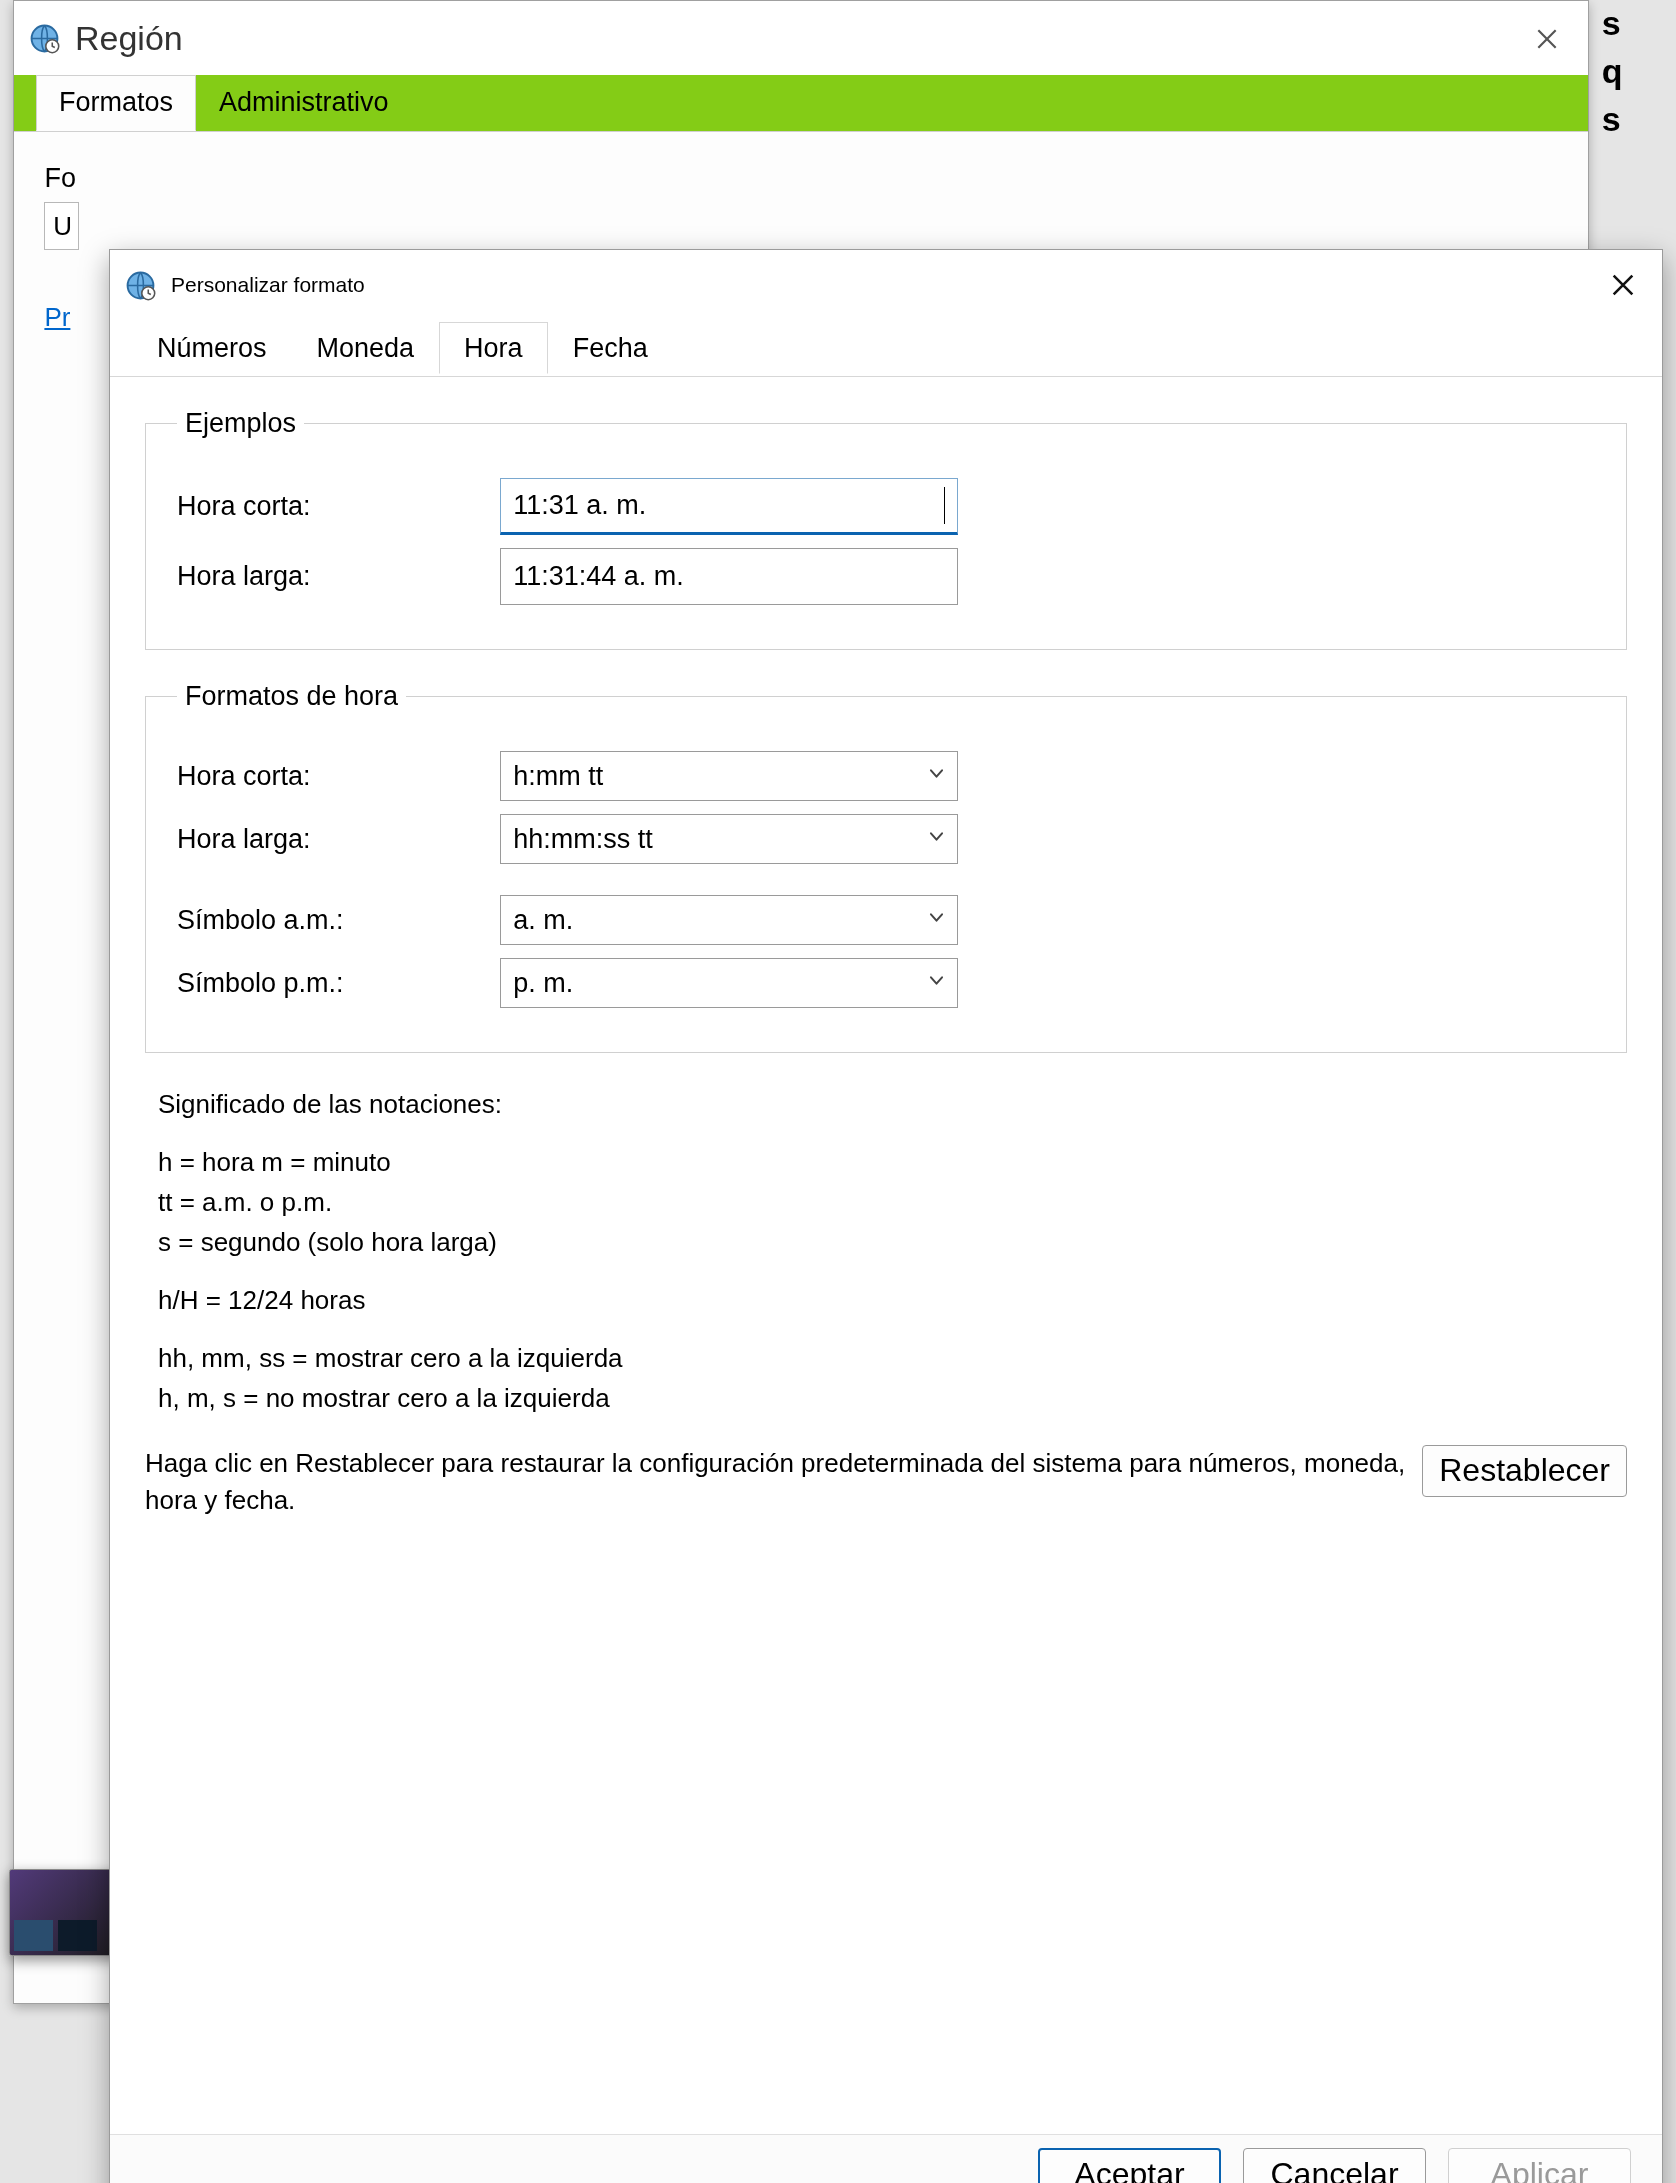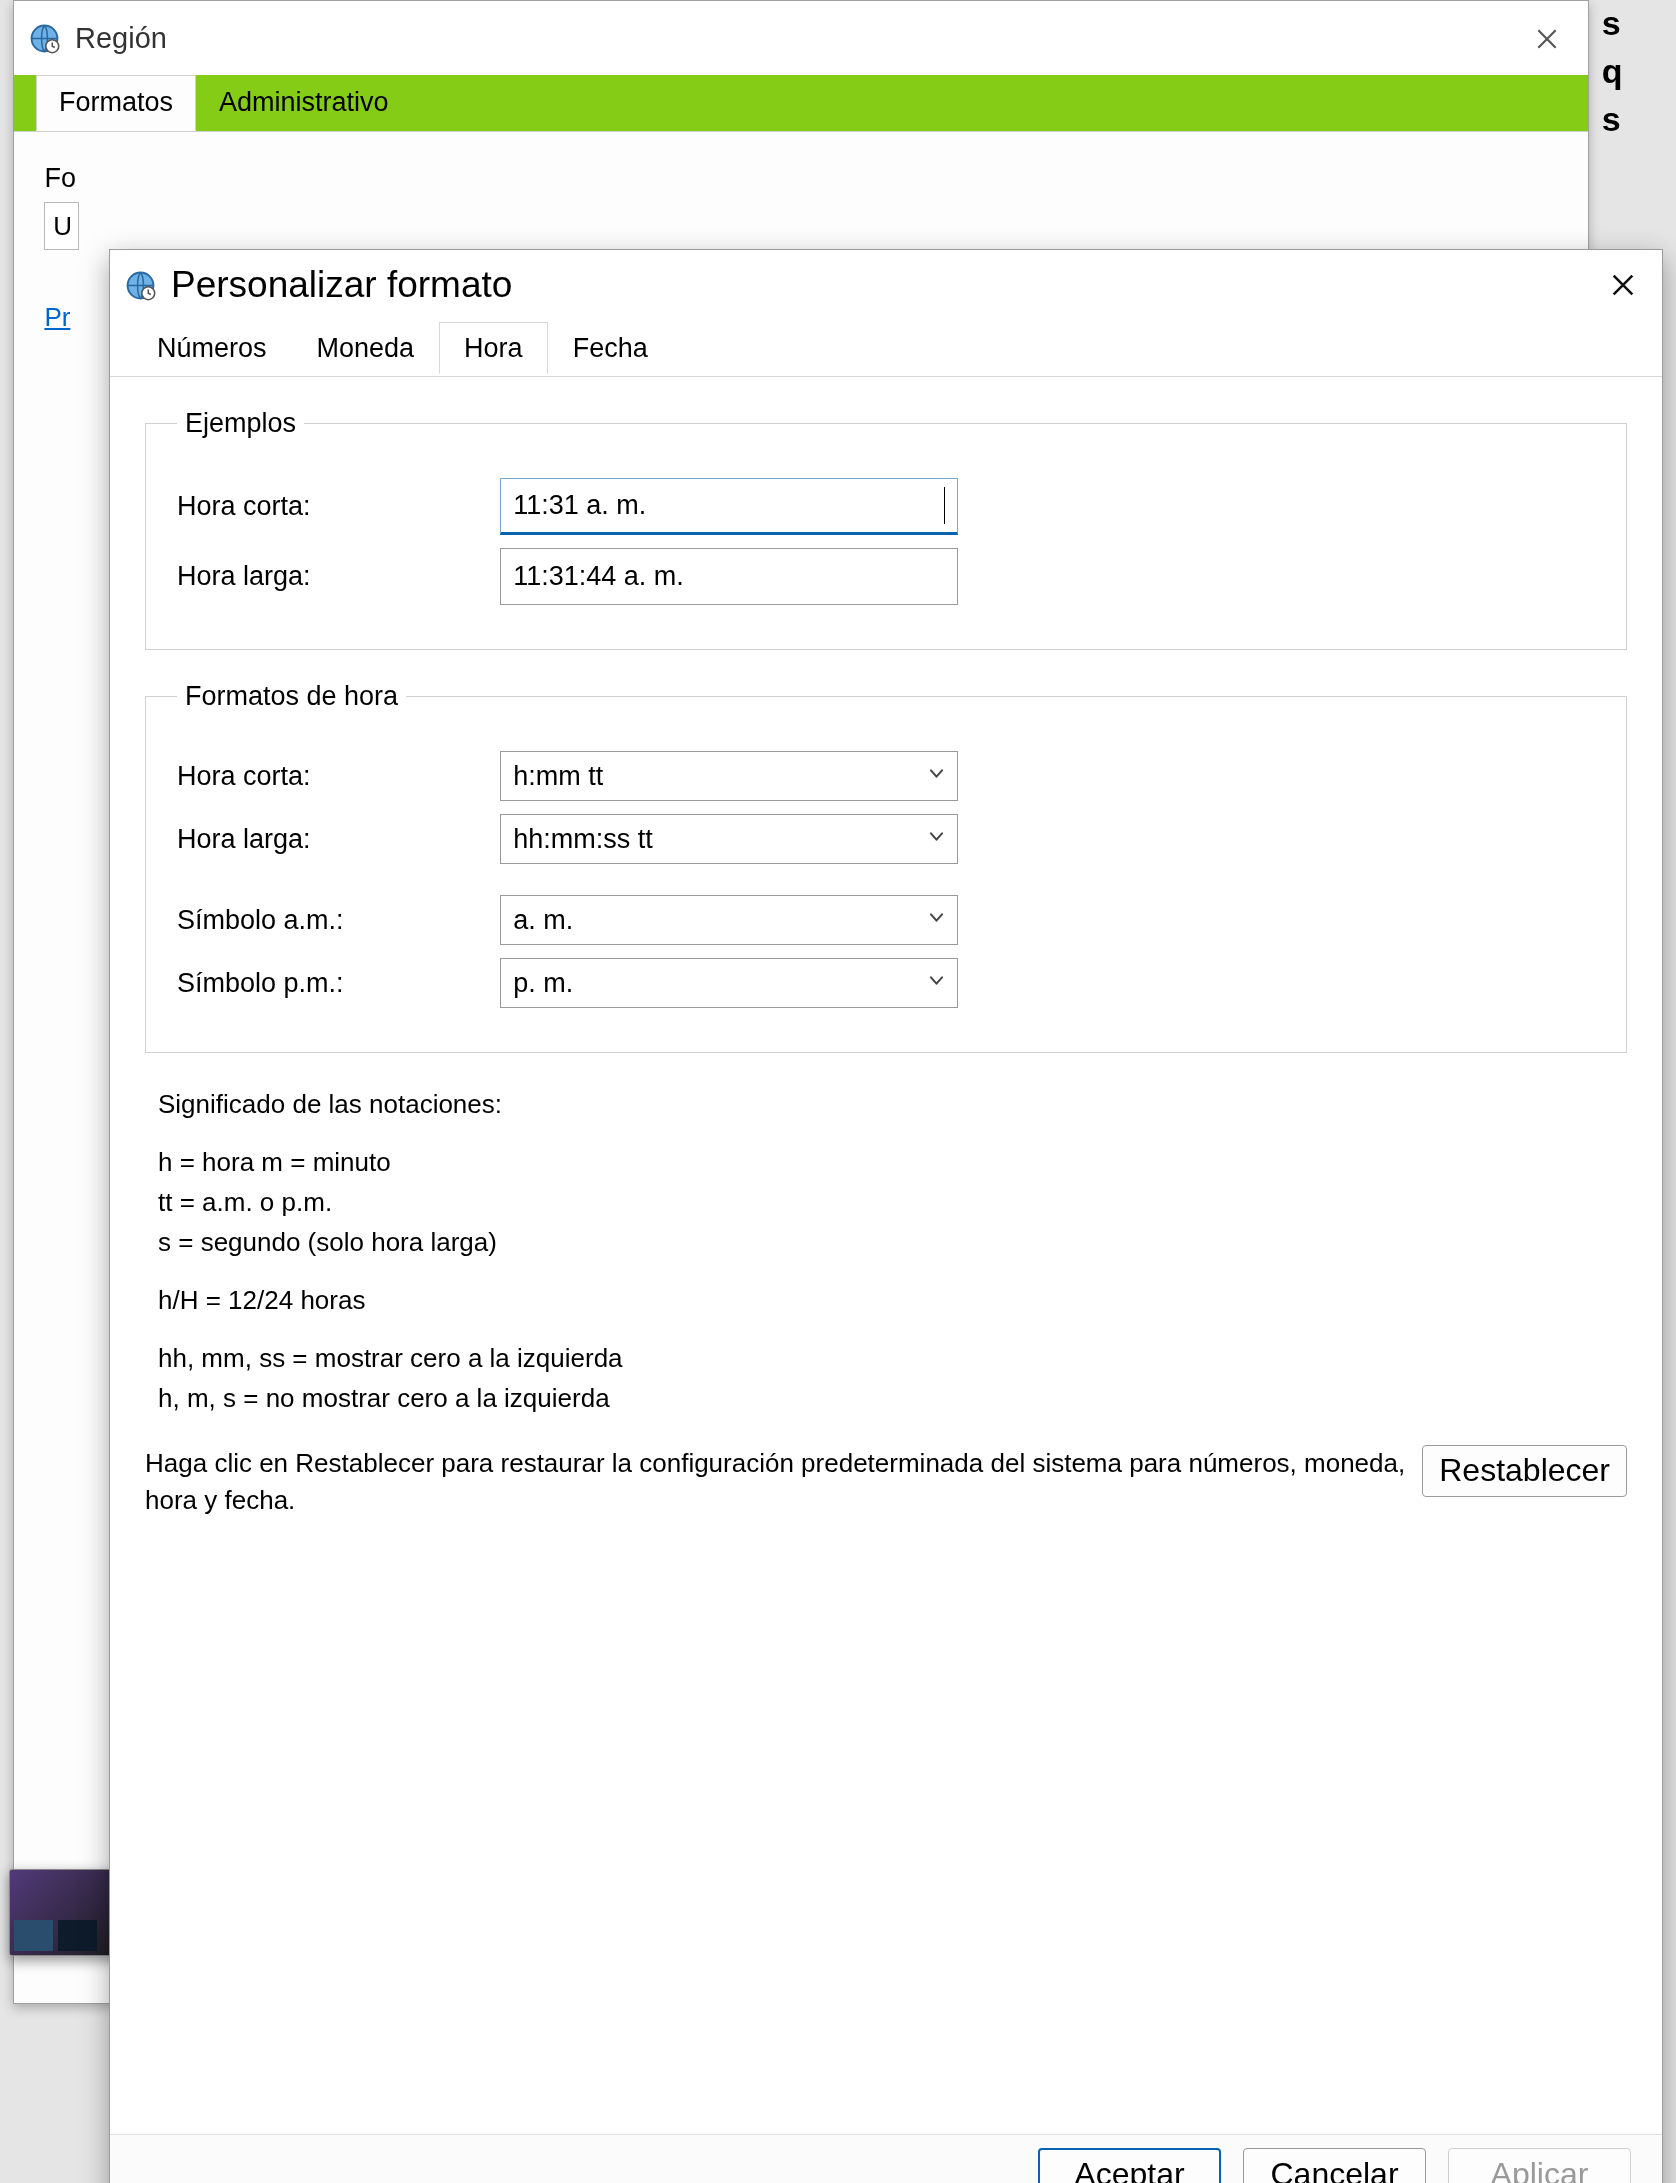--- a/index.html
+++ b/index.html
@@ -24,21 +24,21 @@
   .region-titlebar {
     height: 74px;
     display: flex; align-items: center;
     padding: 0 13px;
     background: #fff;
   }
   .region-titlebar .icon {
     width: 35px; height: 35px; margin-right: 13px;
     display: inline-flex; align-items: center; justify-content: center;
   }
-  .region-titlebar .title { flex: 1; font-size: 29px; color: #333; }
+  .region-titlebar .title { flex: 1; font-size: 34px; color: #333; }
   .region-titlebar .close { width: 57px; text-align:center; font-size: 39px; color:#555; line-height: 1; }
   .region-tabs {
     display: flex; 
     padding-left: 22px; height: 57px;
     border-bottom: 0.4px solid #d0d0d0;
     background: #84cc16;
   }
   .region-tabs .tab {
     padding: 11px 22px 11px 22px;
     font-size: 27px;
@@ -85,21 +85,21 @@
     background: #ffffff;
     border: 0.4px solid #9a9a9a;
     box-shadow: 0 8.7px 26px rgba(0,0,0,.35);
     display: flex; flex-direction: column;
   }
   .custom-titlebar {
     height: 70px; display:flex; align-items:center;
     padding: 0 13px;
   }
   .custom-titlebar .icon { width: 35px; height: 35px; margin-right: 13px; display:inline-flex; align-items:center; justify-content:center; }
-  .custom-titlebar .title { flex:1; font-size: 37px; }
+  .custom-titlebar .title { flex:1; font-size: 21px; }
   .custom-titlebar .close {
     width: 52px; height: 44px;
     display:flex; align-items:center; justify-content:center;
     font-size: 37px; color:#111;
   }
   .custom-tabs {
     display:flex; align-items:center;
     padding-left: 22px; height: 57px;
     border-bottom: 0.4px solid #d7d7d7;
   }

